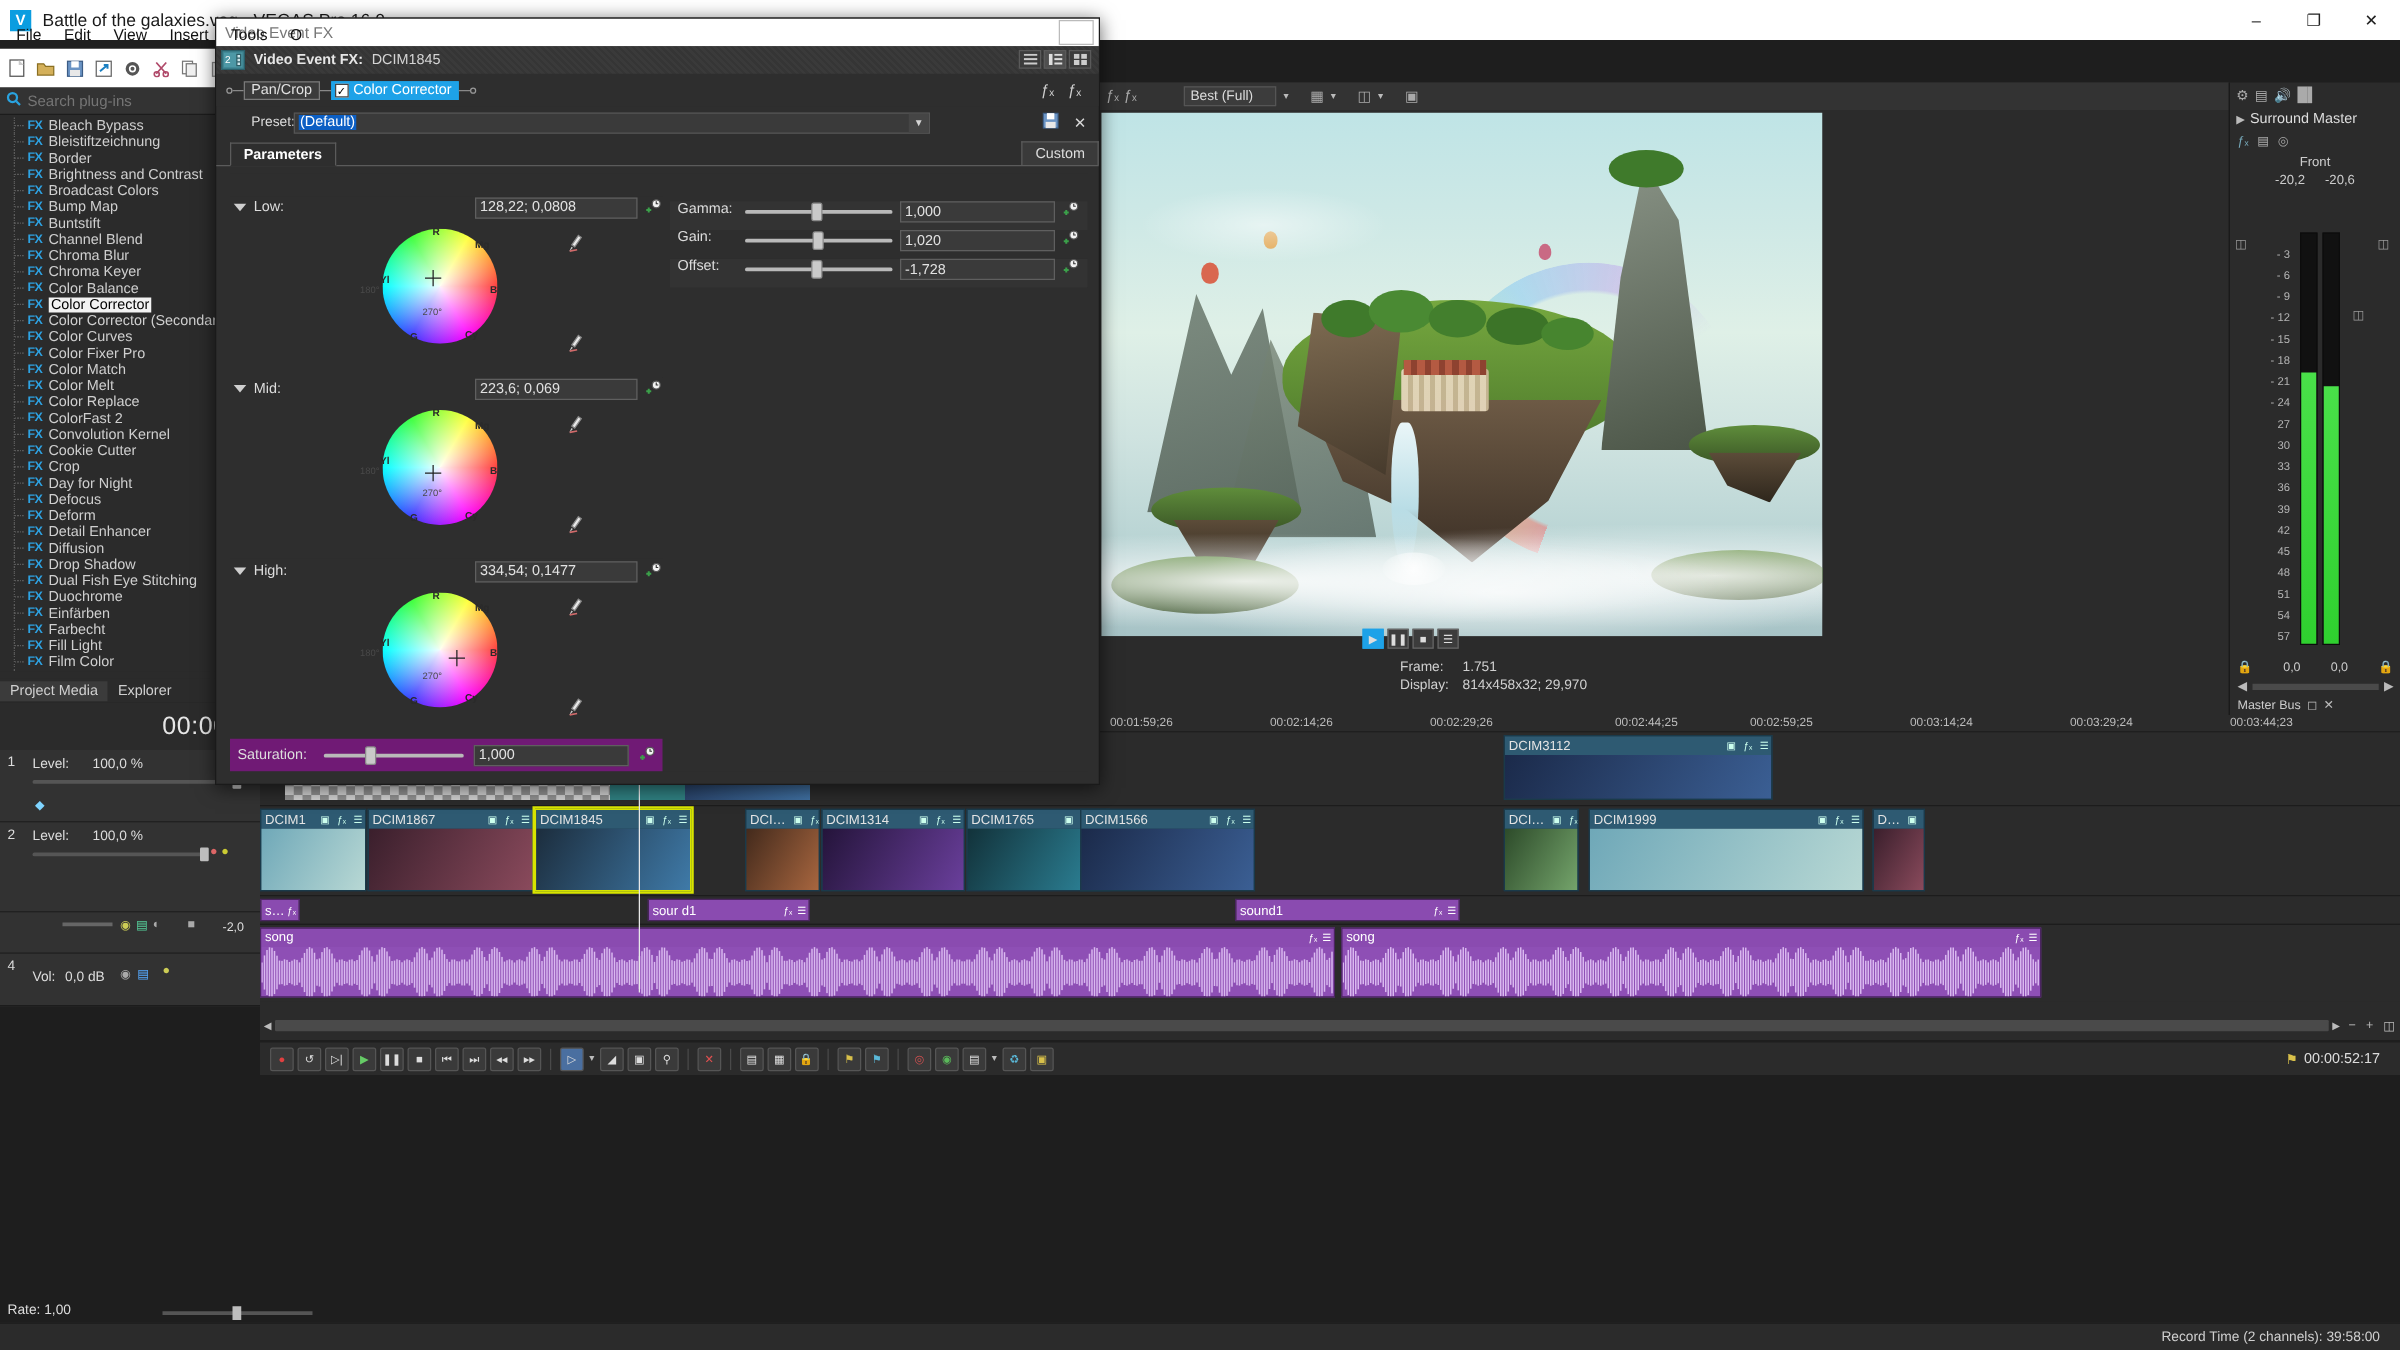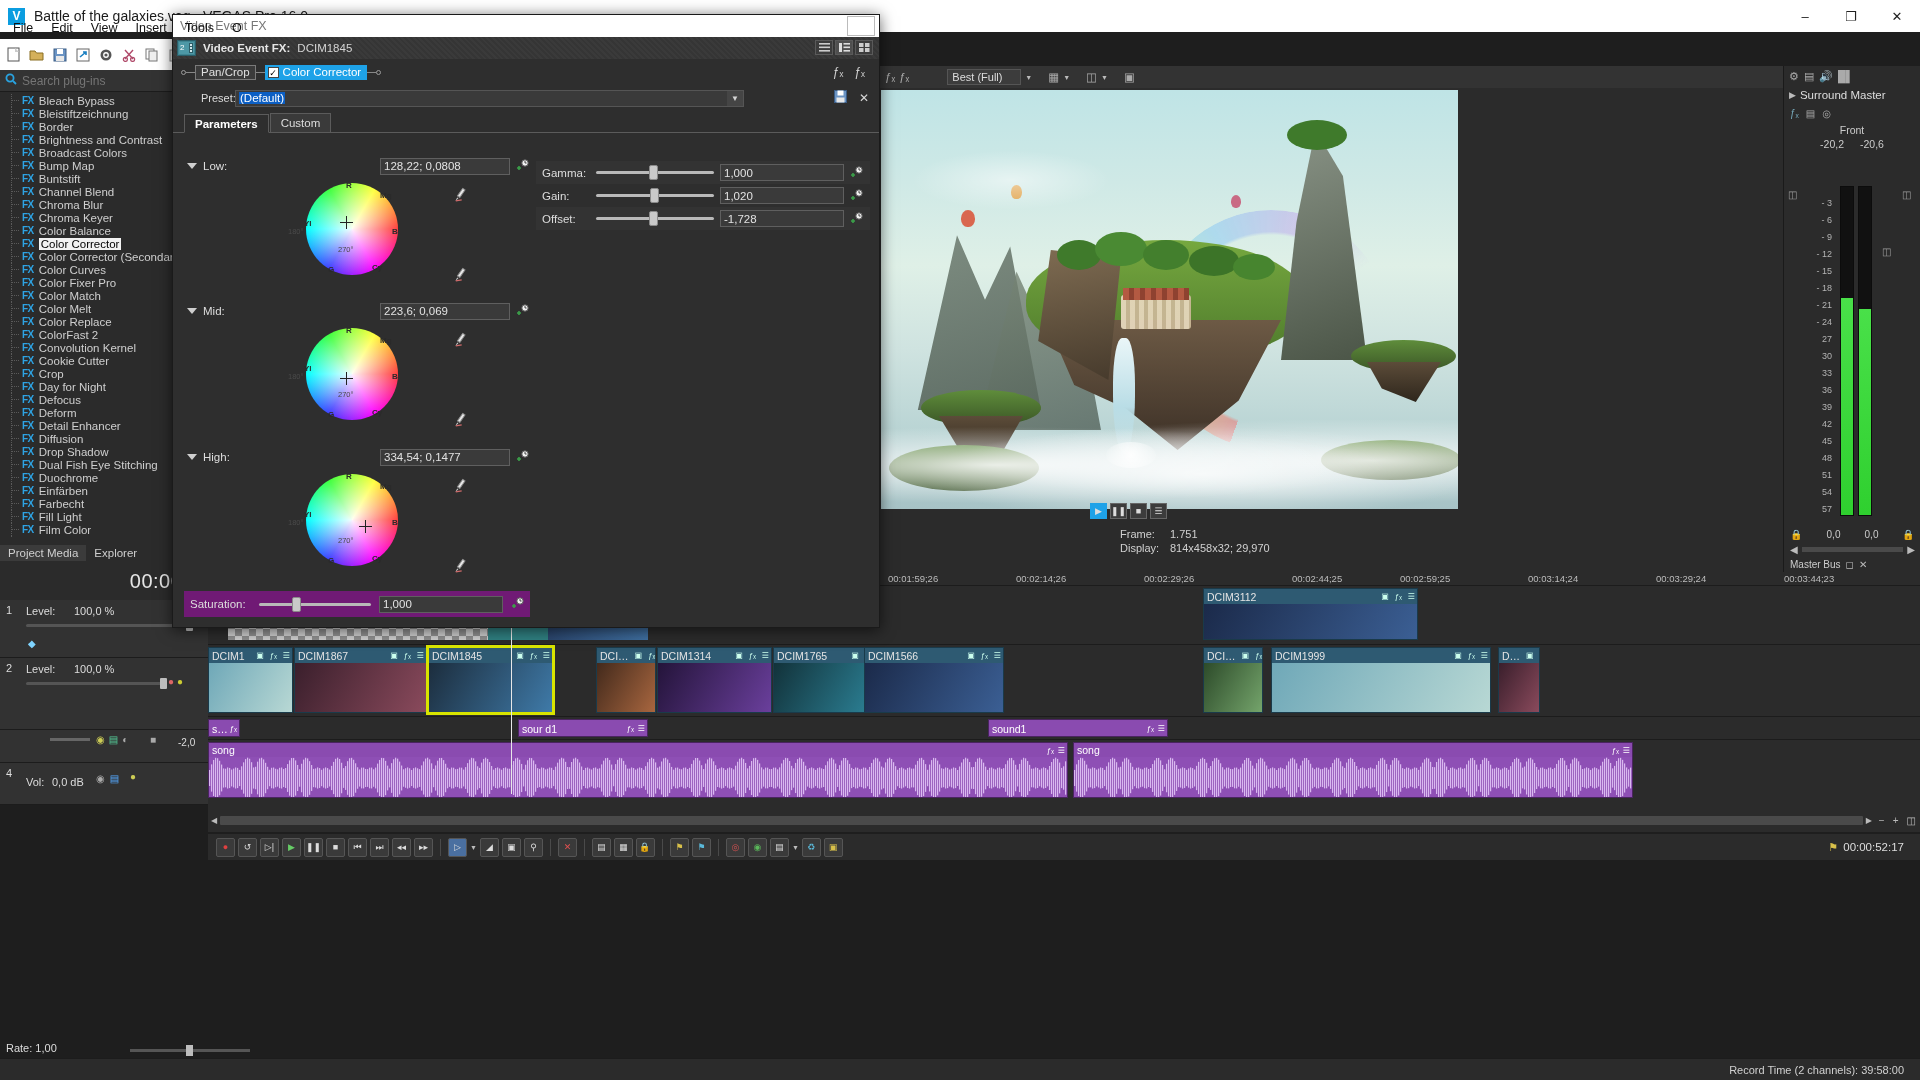--- a/index.html
+++ b/index.html
@@ -146,21 +146,21 @@
   .connector { width:9px; height:1px; background:#888; }
   .dot { width:5px; height:5px; border:1px solid #9a9a9a; border-radius:50%; }
   .presetrow { height:26px; display:flex; align-items:center; padding-left:8px; gap:8px; position:relative; }
   .presetbox { position:absolute; left:62px; width:509px; height:17px; background:#3a3a3a;
     border:1px solid #555; display:flex; align-items:center; padding-left:3px; }
   .presetbox .val { background:#0c5fc4; color:#fff; font-size:11.5px; padding:0 1px; }
   .presetbox .arrow { position:absolute; right:0; top:0; width:16px; height:15px; background:#454545;
     display:flex; align-items:center; justify-content:center; font-size:8px; }
   .pr-ico { position:absolute; font-size:12px; color:#ccc; }
   .tabs { height:22px; display:flex; align-items:flex-end; padding-left:11px; gap:1px;
-    border-bottom:1px solid #5b5b5b; }
+    border-bottom:1px solid #5b5b5b;justify-content:space-between; }
   .tab { height:19px; background:#3a3a3a; border:1px solid #5b5b5b; border-bottom:none;
     padding:0 10px; font-size:11.5px; color:#ddd; display:flex; align-items:center; }
   .tab.act { background:#2e2e2e; border-bottom:1px solid #2e2e2e; font-weight:bold; color:#fff; position:relative; top:1px; }
   .ccbody { position:absolute; left:11px; top:124px; width:686px; height:478px; background:#2e2e2e; }
   .cchdr { height:22px; background:#3a3a3a; display:flex; align-items:center; padding:0 8px;
     justify-content:space-between; }
   .cchdr .h1 { font-size:15px; font-weight:bold; color:#fff; }
   .cchdr .hr { display:flex; gap:14px; font-size:11.5px; color:#ddd; }
   .wheelsec { position:absolute; left:0; width:346px; background:#2e2e2e; }
   .wheelhdr { height:18px; display:flex; align-items:center; gap:6px; padding-left:3px; }
@@ -178,21 +178,21 @@
         #00ffff 180deg, #3bff3b 240deg, #ffff3b 300deg, #ff3b3b 360deg);
   }
   .wmark { position:absolute; font-size:8px; color:#2a2a2a; font-weight:bold; }
   .wdeg { position:absolute; font-size:7.5px; color:#4a4a4a; }
   .crosshair { position:absolute; width:13px; height:13px; }
   .crosshair:before,.crosshair:after { content:""; position:absolute; background:#222; }
   .crosshair:before { left:6px; top:0; width:1px; height:13px; }
   .crosshair:after { top:6px; left:0; height:1px; width:13px; }
   .eyed { position:absolute; font-size:13px; color:#ddd; transform:rotate(-10deg); }
   .rightparams { position:absolute; left:352px; top:22px; width:334px; background:#2e2e2e; }
-  .prow { height:23px; display:flex; align-items:center; gap:6px; padding-left:6px; background:#2e2e2e; }
+  .prow { height:23px; display:flex; align-items:flex-start; gap:6px; padding-left:6px; background:#2e2e2e; }
   .prow:nth-child(odd) { background:#333; }
   .plab { width:48px; font-size:11.5px; color:#ddd; }
   .ptrack { position:relative; width:118px; height:17px; display:flex; align-items:center; }
   .ptrack .ln { width:100%; height:3px; background:#b9b9b9; border-radius:2px; }
   .pknob { position:absolute; width:9px; height:15px; background:#c9c9c9; border-radius:2px; border:1px solid #8a8a8a; }
   .pbox { width:124px; height:17px; background:#3a3a3a; border:1px solid #5f5f5f;
     display:flex; align-items:center; padding-left:3px; font-size:11.5px; color:#e2e2e2; }
   .satrow { position:absolute; left:0; bottom:0; width:346px; height:26px; background:#701a75;
     display:flex; align-items:center; gap:8px; padding-left:3px; }
 </style>

